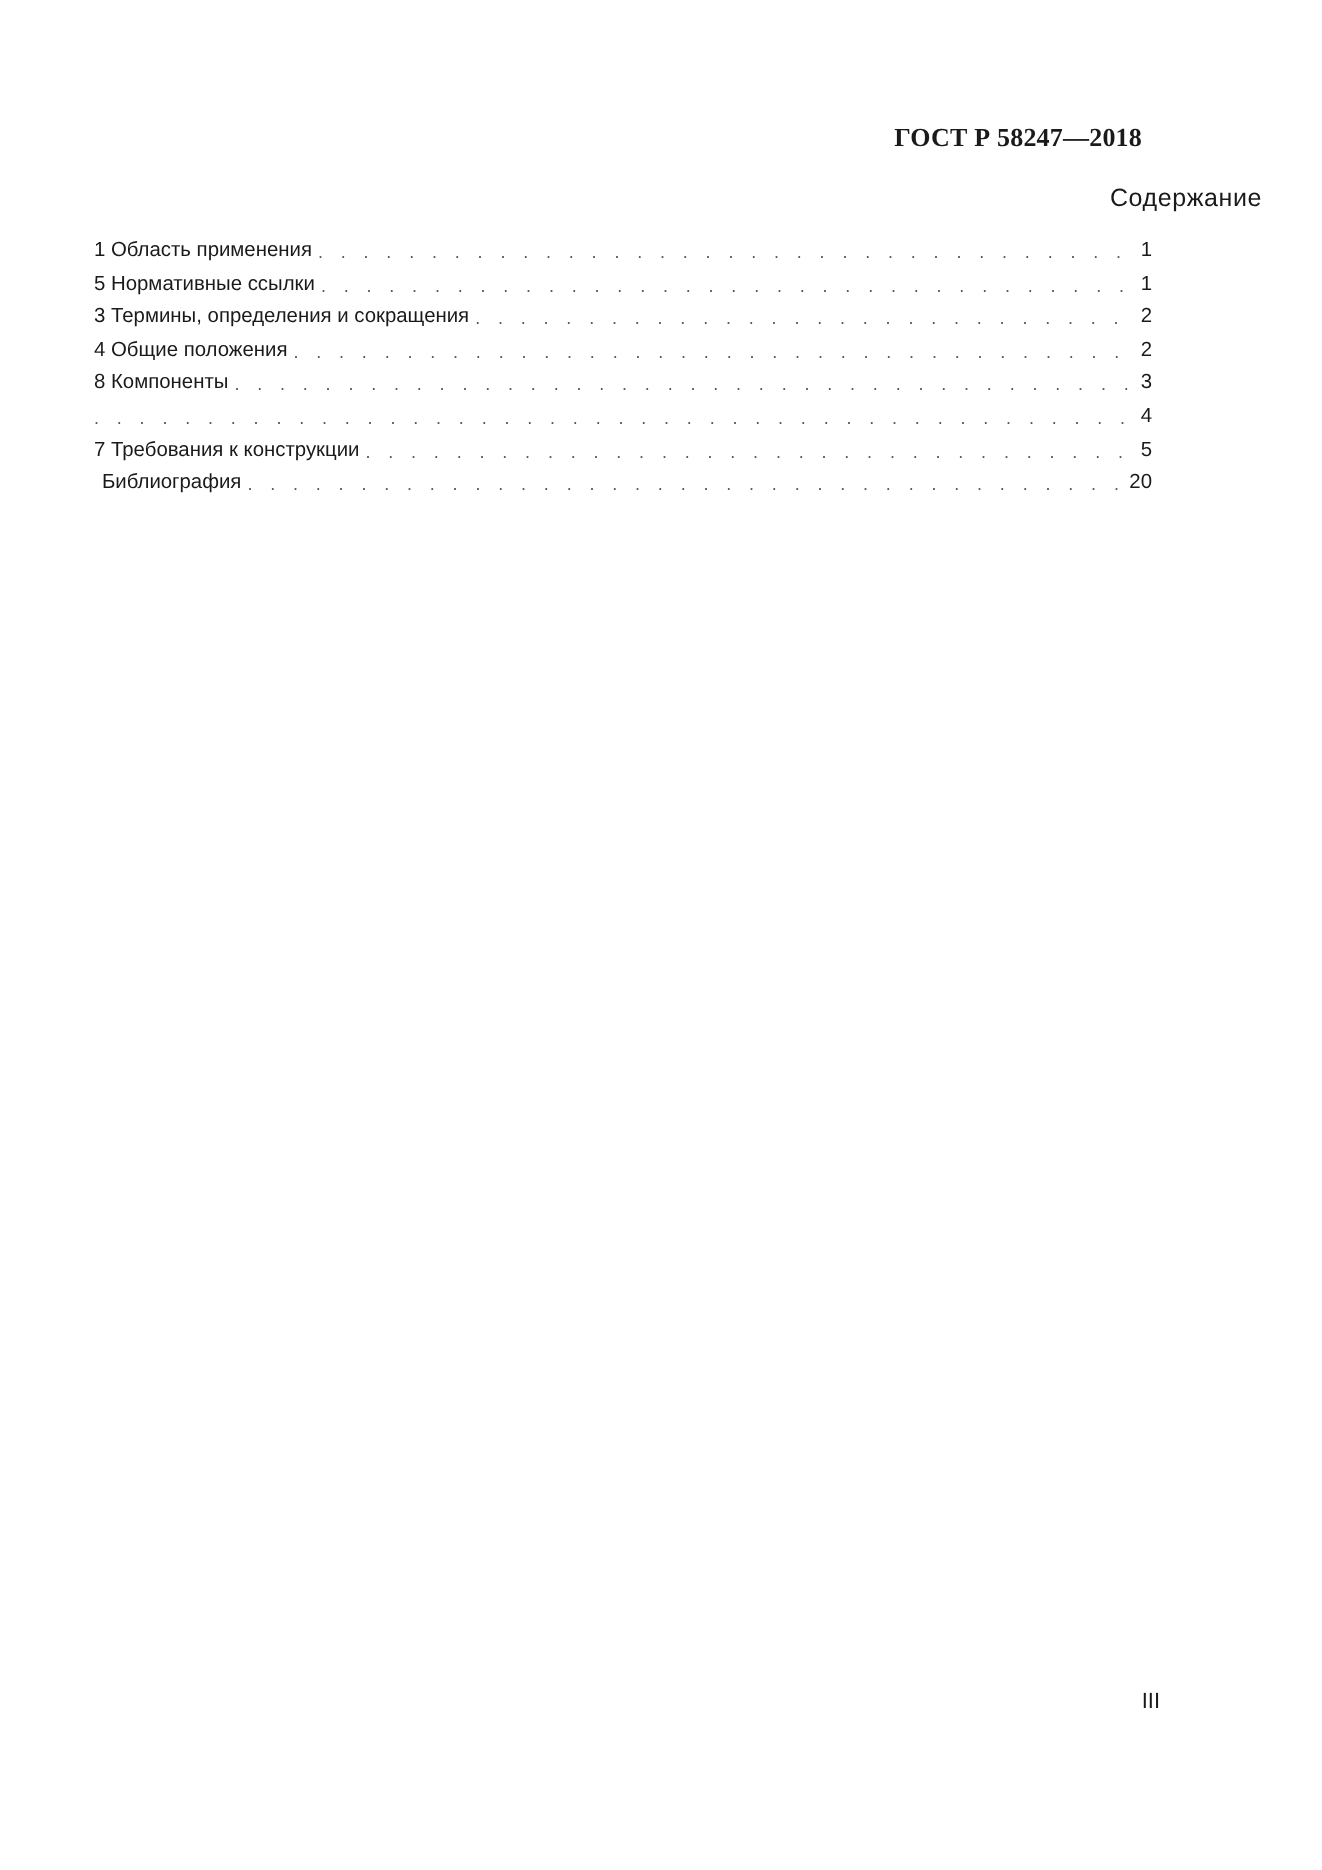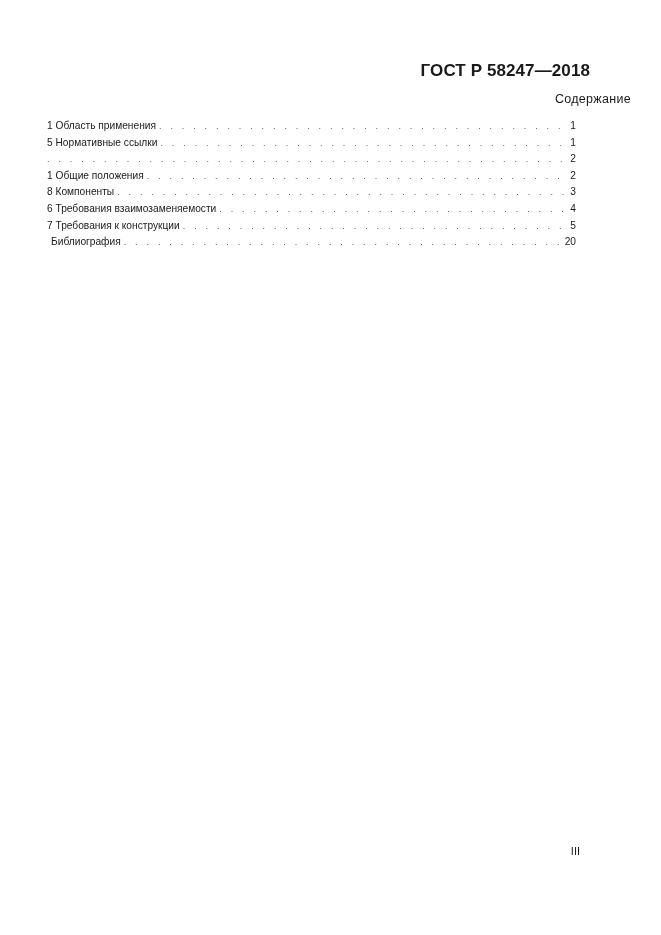--- a/index.html
+++ b/index.html
@@ -1,18 +1,18 @@
 <!DOCTYPE html>
 <html><head>
   <meta charset="utf-8">
   <style>
     html, body { margin: 0; padding: 0; background: #ffffff; }
     body { width: 661px; height: 935px; position: relative; overflow: hidden;
            font-family: "Liberation Sans", sans-serif; color: #1a1a1a; }
-    .header { position: absolute; top: 61px; right: 71px; font-size: 17px; font-weight: bold; letter-spacing: 0.1px; }
+    .header { position: absolute; top: 61px; right: 90px; font-size: 13px; font-weight: bold; letter-spacing: 0.1px; font-family: Liberation Serif, serif; }
     .title { position: absolute; top: 92px; left: 0; width: 631px; text-align: right; font-size: 12.5px; font-weight: normal; letter-spacing: 0.3px; }
     .toc { position: absolute; top: 118px; left: 47px; width: 529px; }
     .row { display: flex; align-items: center; height: 16.6px; font-size: 10.2px; line-height: 16.6px; }
     .row .label { white-space: nowrap; padding-right: 3px; }
     .row.indent .label { padding-left: 4px; }
     .row .dots { flex: 1; overflow: hidden; white-space: nowrap; color: #555; letter-spacing: 3.2px; font-size: 9px; }
     .row .page { white-space: nowrap; padding-left: 1px; }
     .footer { position: absolute; top: 845px; right: 81px; font-size: 11px; }
   </style>
 </head>
@@ -27,35 +27,35 @@
     <span class="label">1 Область применения</span>
     <span class="dots">. . . . . . . . . . . . . . . . . . . . . . . . . . . . . . . . . . . . . . . . . . . . . . . . . . . . . . . . . . . . . . . . . . . . . . . . . . . . . . . . . . . .</span>
     <span class="page">1</span>
   </div>
   <div class="row">
     <span class="label">5 Нормативные ссылки</span>
     <span class="dots">. . . . . . . . . . . . . . . . . . . . . . . . . . . . . . . . . . . . . . . . . . . . . . . . . . . . . . . . . . . . . . . . . . . . . . . . . . . . . . . . . . . .</span>
     <span class="page">1</span>
   </div>
   <div class="row">
+    <span class="label">3 Термины, определения и сокращения</span>
     <span class="dots">. . . . . . . . . . . . . . . . . . . . . . . . . . . . . . . . . . . . . . . . . . . . . . . . . . . . . . . . . . . . . . . . . . . . . . . . . . . . . . . . . . . .</span>
     <span class="page">2</span>
   </div>
   <div class="row">
-    <span class="label">1 Общие положения</span>
+    <span class="label">4 Общие положения</span>
     <span class="dots">. . . . . . . . . . . . . . . . . . . . . . . . . . . . . . . . . . . . . . . . . . . . . . . . . . . . . . . . . . . . . . . . . . . . . . . . . . . . . . . . . . . .</span>
     <span class="page">2</span>
   </div>
   <div class="row">
     <span class="label">8 Компоненты</span>
     <span class="dots">. . . . . . . . . . . . . . . . . . . . . . . . . . . . . . . . . . . . . . . . . . . . . . . . . . . . . . . . . . . . . . . . . . . . . . . . . . . . . . . . . . . .</span>
     <span class="page">3</span>
   </div>
   <div class="row">
-    <span class="label">6 Требования взаимозаменяемости</span>
     <span class="dots">. . . . . . . . . . . . . . . . . . . . . . . . . . . . . . . . . . . . . . . . . . . . . . . . . . . . . . . . . . . . . . . . . . . . . . . . . . . . . . . . . . . .</span>
     <span class="page">4</span>
   </div>
   <div class="row">
     <span class="label">7 Требования к конструкции</span>
     <span class="dots">. . . . . . . . . . . . . . . . . . . . . . . . . . . . . . . . . . . . . . . . . . . . . . . . . . . . . . . . . . . . . . . . . . . . . . . . . . . . . . . . . . . .</span>
     <span class="page">5</span>
   </div>
   <div class="row indent">
     <span class="label">Библиография</span>

